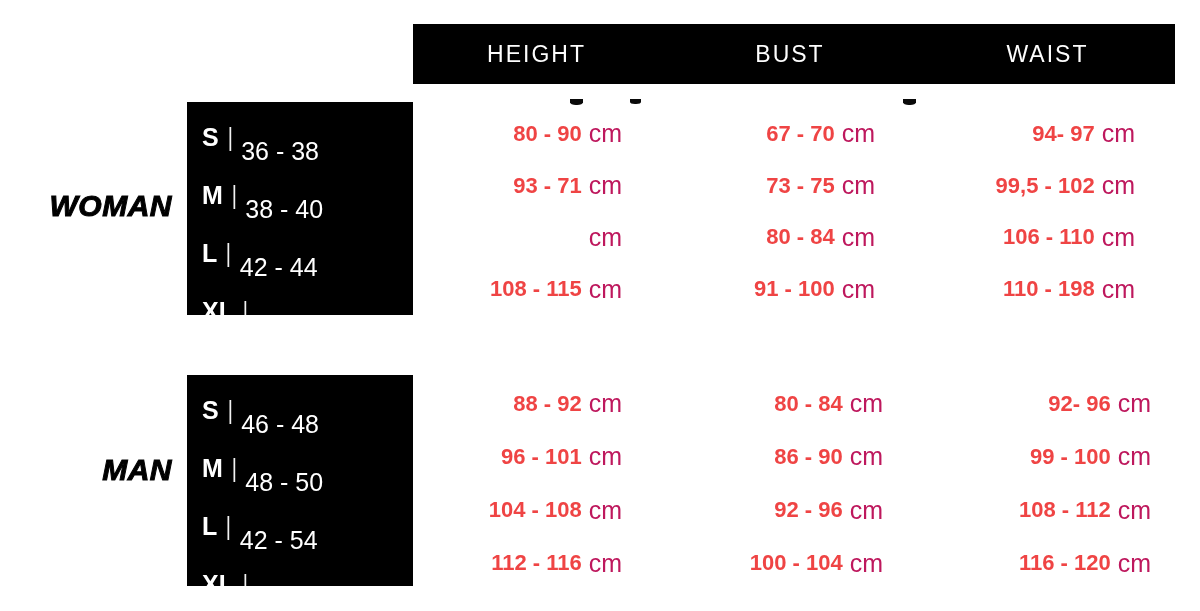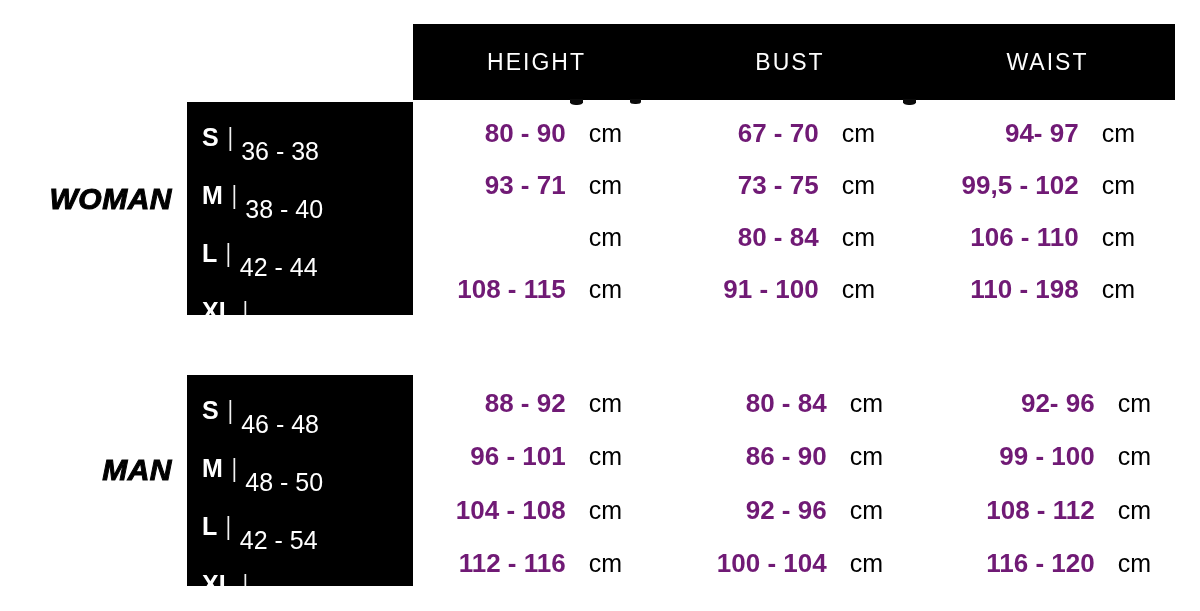--- a/index.html
+++ b/index.html
@@ -9,21 +9,21 @@
     height: 611px;
     background: #ffffff;
     overflow: hidden;
     font-family: "Liberation Sans", "DejaVu Sans", sans-serif;
   }
 
   
   .header-bar {
     position: absolute;
     left: 413px; top: 24px;
-    width: 762px; height: 76px;
+    width: 762px; height: 60px;
     background: #000000;
     display: grid;
     grid-template-columns: 247px 260px 255px;
     align-items: center;
   }
   .hcell {
     text-align: center;
     color: #fdfdfd;
     font-size: 23px;
     font-weight: 400;
@@ -47,21 +47,21 @@
     width: 172px;
     text-align: right;
     color: #000000;
     font-size: 30px;
     line-height: 36px;
     font-weight: bold;
     font-style: italic;
     letter-spacing: 0.5px;
     -webkit-text-stroke: 1px #000000;
   }
-  .woman-label { top: 181px; }
+  .woman-label { top: 188px; }
   .man-label   { top: 452px; }
 
   
   .size-box {
     position: absolute;
     left: 187px;
     width: 226px;
     background: #000000;
     box-sizing: border-box;
     padding-top: 6px;
@@ -98,22 +98,22 @@
   .man-grid   { top: 375px; height: 211px; gap: 8px; }
   .vcell {
     display: flex;
     align-items: center;
     justify-content: flex-end;
     white-space: nowrap;
   }
   .vcell.c1 { padding-right: 38px; }
   .vcell.c2 { padding-right: 45px; }
   .vcell.c3 { padding-right: 40px; }
-  .num  { font-weight: bold; font-size: 26px; color: #701a75; }
-  .unit { font-weight: normal; font-size: 25px; color: #000000; margin-left: 23px; }
+  .num  { font-weight: bold; font-size: 22px; color: #ef4444; }
+  .unit { font-weight: normal; font-size: 25px; color: #be185d; margin-left: 7px; }
 </style>
 </head>
 <body>
 
 <div class="canvas">
 
   <div class="header-bar">
     <div class="hcell">HEIGHT</div>
     <div class="hcell">BUST</div>
     <div class="hcell">WAIST</div>

